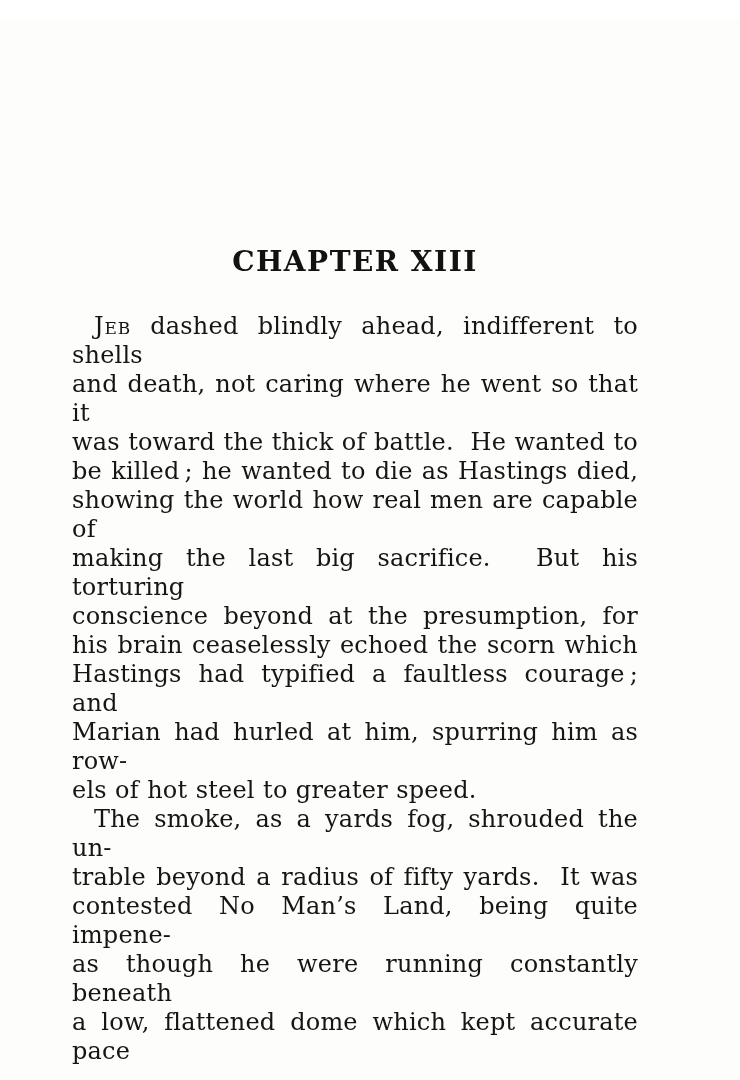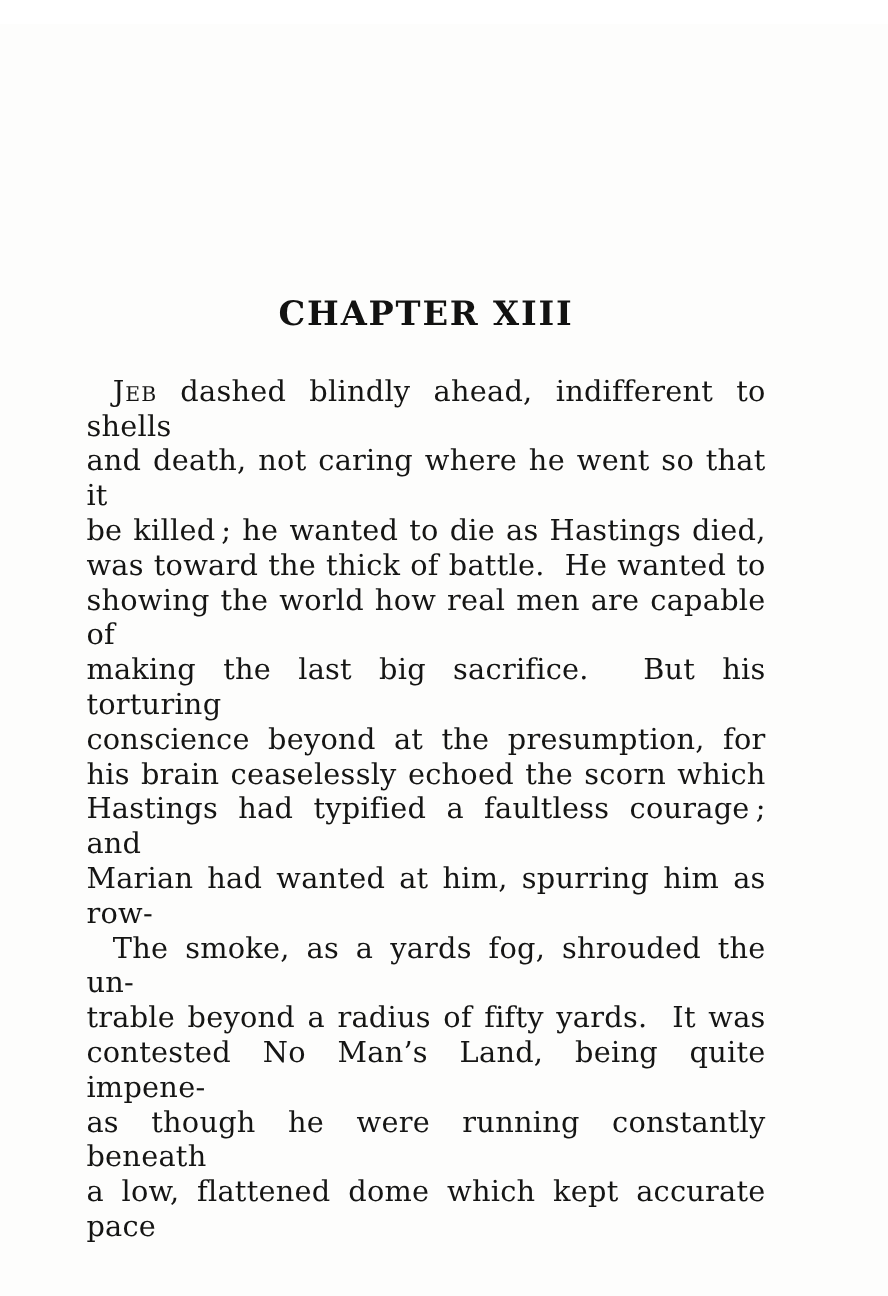--- a/index.html
+++ b/index.html
@@ -63,28 +63,29 @@
 <body>
 
 <div class="page">
   <div class="text-block">
 
     <h1 class="chapter-heading">CHAPTER XIII</h1>
 
     <div class="paragraph">
       <div class="line indent"><span class="smallcaps">Jeb</span><span> dashed blindly ahead, indifferent to shells</span></div>
       <div class="line">and death, not caring where he went so that it</div>
+      <div class="line">was toward the thick of battle.  He wanted to</div>
       <div class="line">be killed ; he wanted to die as Hastings died,</div>
-      <div class="line">was toward the thick of battle.  He wanted to</div>
       <div class="line">showing the world how real men are capable of</div>
       <div class="line">making the last big sacrifice.  But his torturing</div>
       <div class="line">conscience beyond at the presumption, for</div>
       <div class="line">his brain ceaselessly echoed the scorn which</div>
       <div class="line">Hastings had typified a faultless courage ; and</div>
-      <div class="line">Marian had wanted at him, spurring him as row-</div>
+      <div class="line">Marian had hurled at him, spurring him as row-</div>
+      <div class="line para-end">els of hot steel to greater speed.</div>
     </div>
 
     <div class="paragraph">
       <div class="line indent">The smoke, as a yards fog, shrouded the un-</div>
       <div class="line">trable beyond a radius of fifty yards.  It was</div>
       <div class="line">contested No Man’s Land, being quite impene-</div>
       <div class="line">as though he were running constantly beneath</div>
       <div class="line">a low, flattened dome which kept accurate pace</div>
 
     </div>

